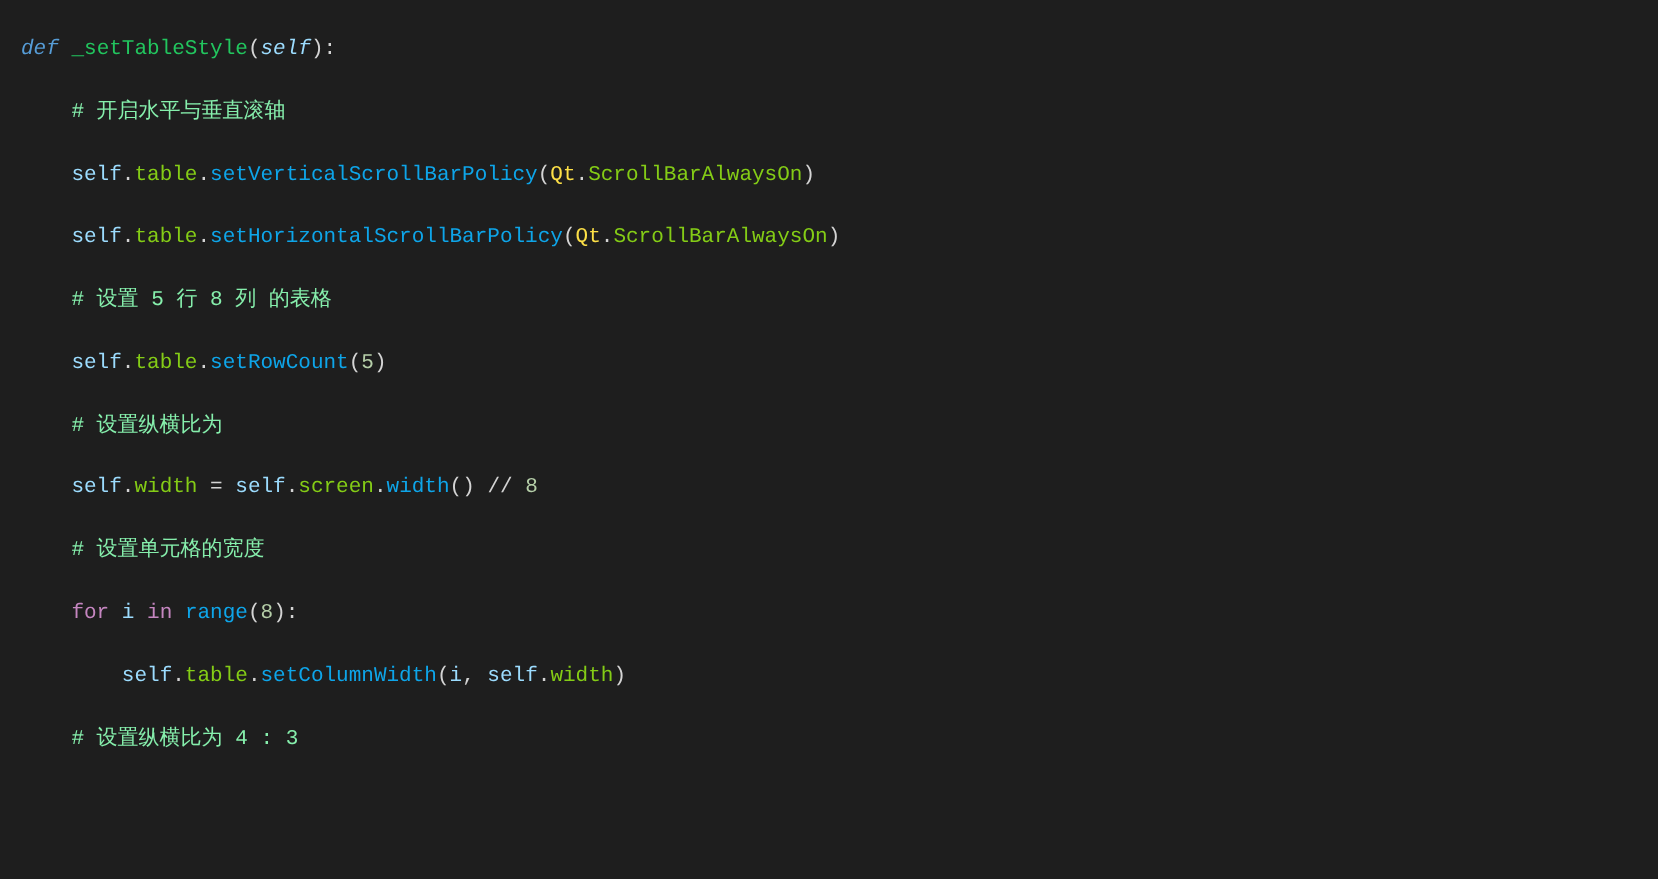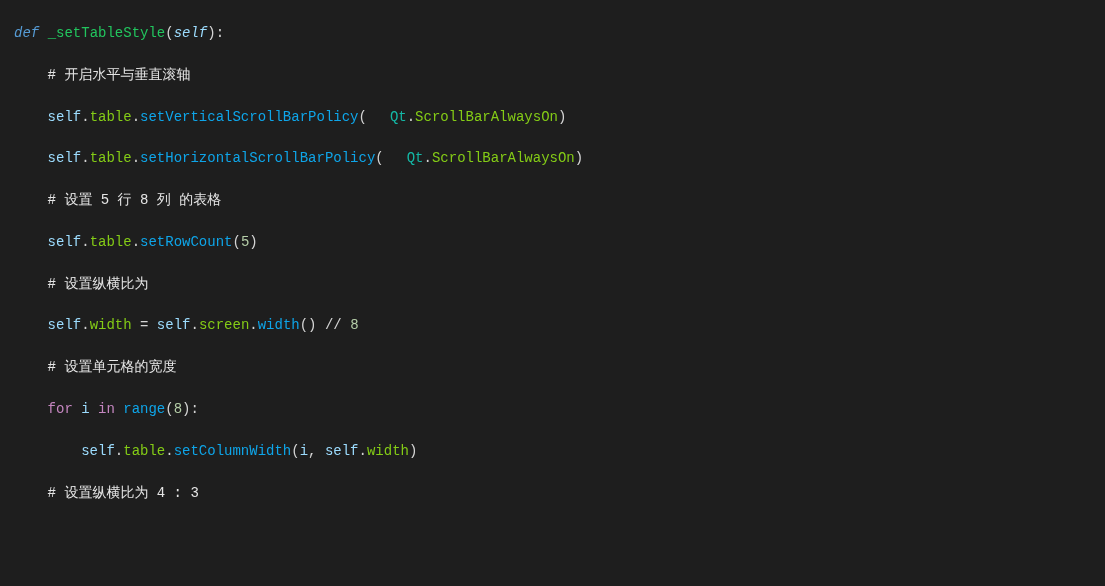--- a/index.html
+++ b/index.html
@@ -20,23 +20,23 @@
     }
     .line { height: 20.9px; }
     .kw-def { color: #569cd6; font-style: italic; }
     .kw { color: #c586c0; }
     .fn-name { color: #22c55e; margin-top: 34px; }
     .method { color: #0ea5e9; }
     .param-self { color: #9cdcfe; font-style: italic; }
     .self { color: #9cdcfe; }
     .var { color: #9cdcfe; }
     .prop { color: #84cc16; }
-    .cls { color: #14b8a6; margin-left: 23px; }
+    .cls { color: #fde047; }
     .num { color: #b5cea8; }
-    .comment { color: #e5e5e5; }
+    .comment { color: #86efac; }
     .punct { color: #d4d4d4; }
     .op { color: #d4d4d4; }
     .paren { color: #d4d4d4; }
     .colon { color: #d4d4d4; }
   </style>
 </head>
 <body>
 
 <div class="code-container">
 <div class="line"><span class="kw-def">def</span> <span class="fn-name">_setTableStyle</span><span class="paren">(</span><span class="param-self">self</span><span class="paren">)</span><span class="colon">:</span></div>

